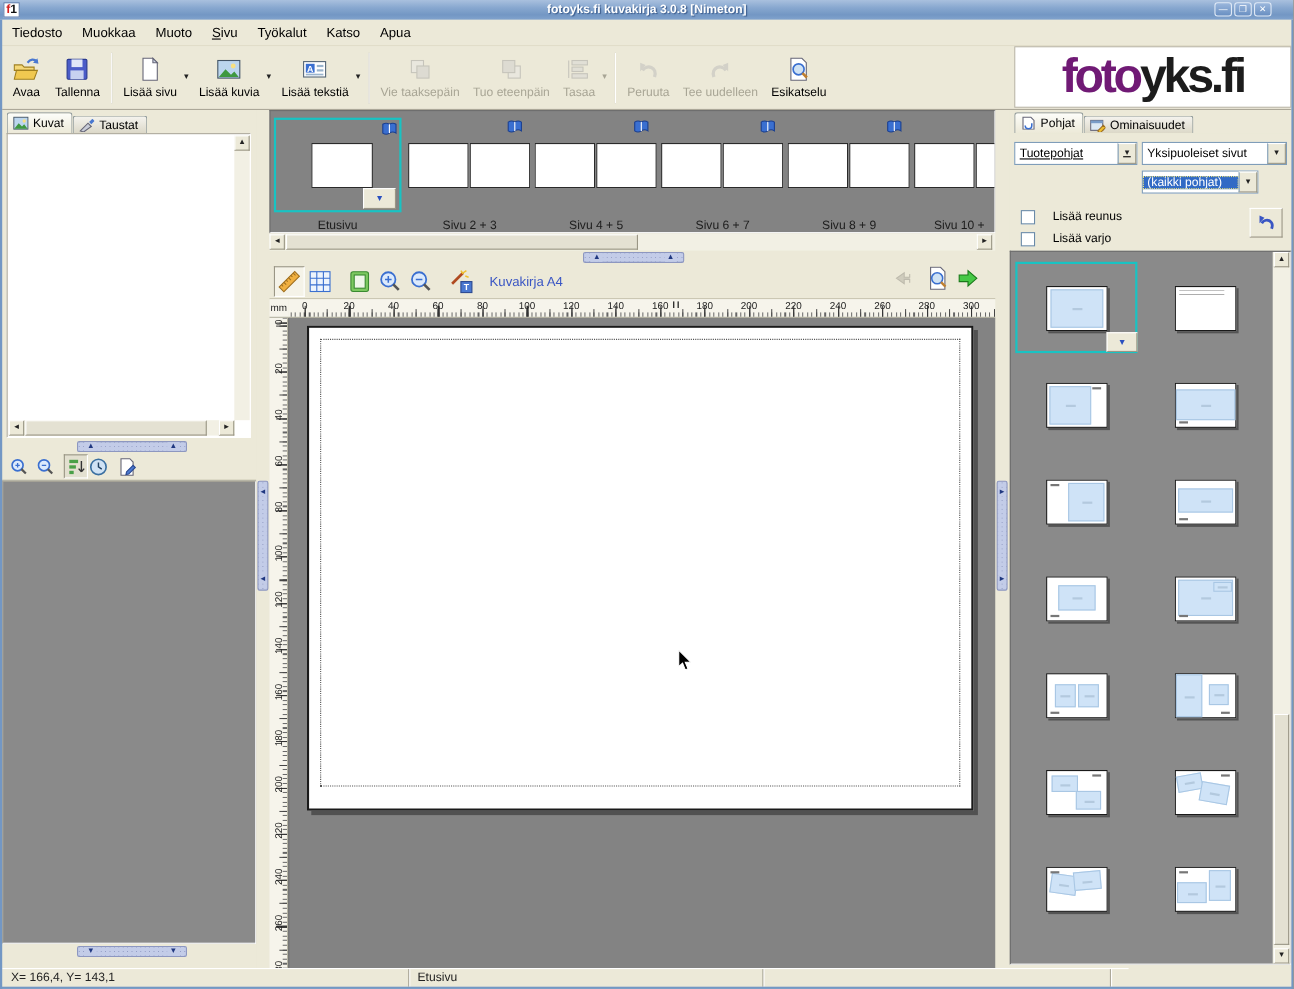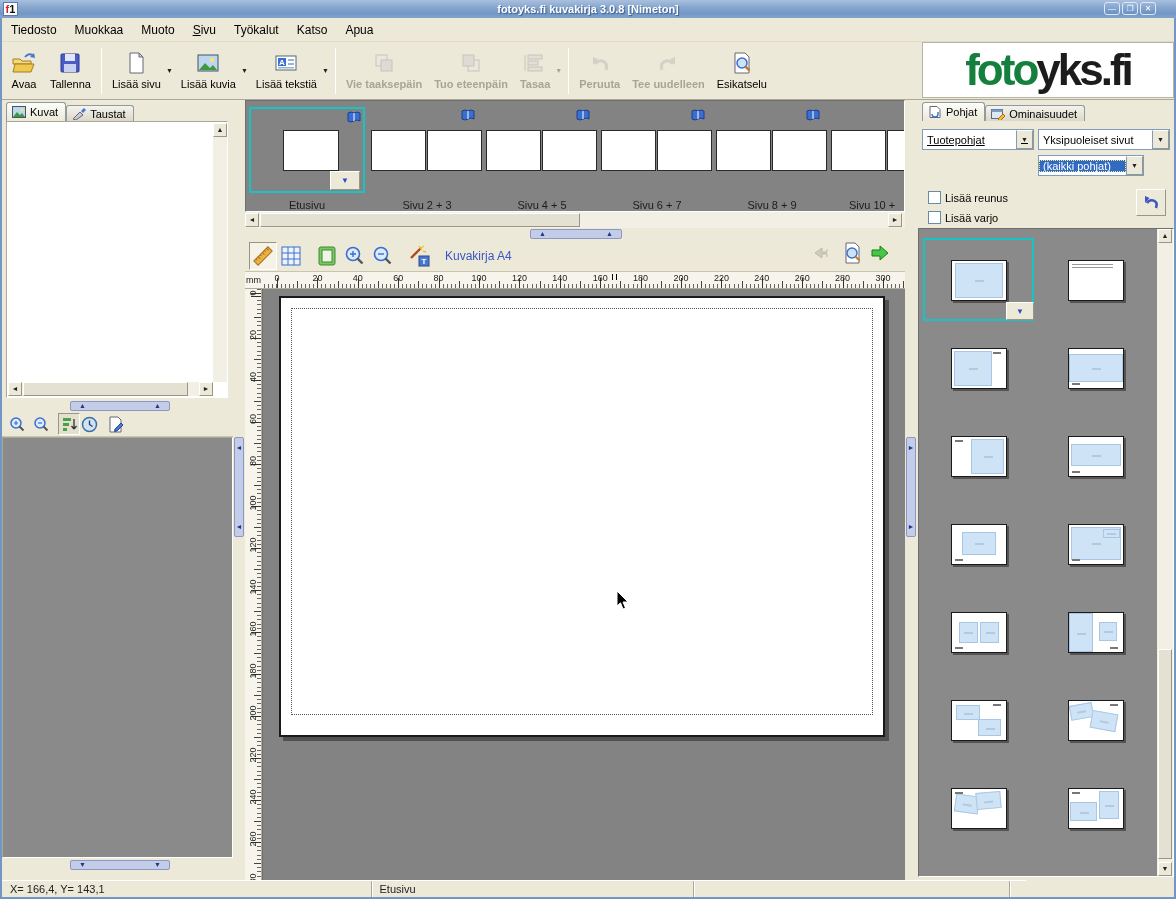--- a/index.html
+++ b/index.html
@@ -20,30 +20,30 @@
   
   #menubar{position:absolute;left:2px;top:18px;width:1172px;height:24px;background:#ece9d8;
     display:flex;align-items:center;border-bottom:1px solid #e0dcc8;}
   .menu-item{padding:3px 9px;font-size:12px;}
   
   #toolbar{position:absolute;left:2px;top:42px;width:1172px;height:58px;background:#ece9d8;
     border-bottom:1px solid #aca899;display:flex;align-items:center;padding:2px 2px;}
   .tbtn{display:flex;flex-direction:column;align-items:center;justify-content:center;gap:3px;
     padding:3px 6px;min-width:40px;}
   .tbtn .tlabel{font-size:11px;white-space:nowrap;}
-  .tbtn.disabled .tlabel{color:#a8a595;font-weight:bold;}
+  .tbtn.disabled .tlabel{color:#a8a595;}
   .tbtn.disabled svg{opacity:.45;filter:grayscale(1);}
   .ticon{width:24px;height:24px;display:block;}
   .split{font-size:7px;color:#222;align-self:center;padding:0 2px;margin-left:-3px;}
   .tb-sep{width:1px;height:46px;background:#aca899;border-right:1px solid #fff;margin:0 4px;}
   #tilaa-group{margin-left:auto;display:flex;align-items:center;}
   #logo-box{position:absolute;right:0;top:0;width:252px;height:56px;background:#fff;
     border:1px solid #b8b4a4;display:flex;align-items:center;justify-content:center;}
   #logo-box span{font-size:44px;font-weight:bold;letter-spacing:-3px;line-height:1;}
-  #logo-red{color:#15803d;} #logo-black{color:#1c1c1c;}
+  #logo-red{color:#701a75;} #logo-black{color:#1c1c1c;}
   
   #left-panel{position:absolute;left:2px;top:100px;width:231px;height:780px;background:#ece9d8;}
   #left-splitter{position:absolute;left:233px;top:100px;width:12px;height:780px;background:#ece9d8;}
   #center{position:absolute;left:245px;top:100px;width:660px;height:780px;background:#ece9d8;}
   #right-splitter{position:absolute;left:905px;top:100px;width:13px;height:780px;background:#ece9d8;}
   #right-panel{position:absolute;left:918px;top:100px;width:256px;height:780px;background:#ece9d8;}
   
   .tab-row{position:absolute;display:flex;align-items:flex-end;height:19px;}
   .tab{display:flex;align-items:center;gap:4px;padding:2px 7px 2px 5px;border:1px solid #919b9c;border-bottom:none;
     border-radius:3px 3px 0 0;background:linear-gradient(#f4f3ee,#dcd8c8);height:16px;font-size:11px;}
@@ -113,21 +113,21 @@
     box-shadow:4px 4px 0 rgba(40,40,40,.55);}
   #page-margin{position:absolute;left:10px;top:10px;right:10px;bottom:20px;border:1px dotted #555;}
   
   #rp-controls{position:absolute;left:0;top:21px;width:256px;height:107px;background:#ece9d8;}
   .combo{position:absolute;height:21px;background:#fff;border:1px solid #7f9db9;display:flex;align-items:center;}
   .combo .val{flex:1;padding:0 4px;font-size:11px;white-space:nowrap;overflow:hidden;}
   .combo .val.hl{background:#316ac5;color:#fff;outline:1px dotted #f5e97a;outline-offset:-1px;}
   .combo .arrow{width:17px;height:100%;background:#ece9d8;border-left:1px solid #7f9db9;
     font-size:7px;color:#222;display:flex;align-items:center;justify-content:center;
     border-top:1px solid #fff;border-right:1px solid #9a9685;border-bottom:1px solid #9a9685;}
-  .chk-row{position:absolute;display:flex;align-items:center;gap:4px;font-size:11px;}
+  .chk-row{position:absolute;display:flex;align-items:flex-start;gap:16px;font-size:11px;}
   .chk{width:13px;height:13px;background:#fff;border:1px solid #6a8aa8;}
   #undo-btn{position:absolute;width:30px;height:27px;background:#ece9d8;border:1px solid;border-color:#fff #9a9685 #9a9685 #fff;
     display:flex;align-items:center;justify-content:center;}
   #template-area{position:absolute;left:0;top:128px;width:256px;height:649px;background:#8a8a8a;
     border:1px solid;border-color:#6e6e6e #fff #fff #6e6e6e;overflow:hidden;}
   .tmpl-page{position:absolute;width:56px;height:41px;background:#fff;border:1px solid #1a1a1a;box-shadow:2px 2px 0 rgba(30,30,30,.5);}
   .tmpl-box{position:absolute;background:#cfe3f7;border:1px solid #a9c7e4;}
   .tmpl-box::after{content:"";position:absolute;left:50%;top:50%;width:9px;height:2px;margin-left:-4px;background:#b3c9de;}
   .tmpl-mark{position:absolute;width:8px;height:2px;background:#777;}
   .tmpl-lines{position:absolute;left:3px;top:3px;right:10px;height:4px;

